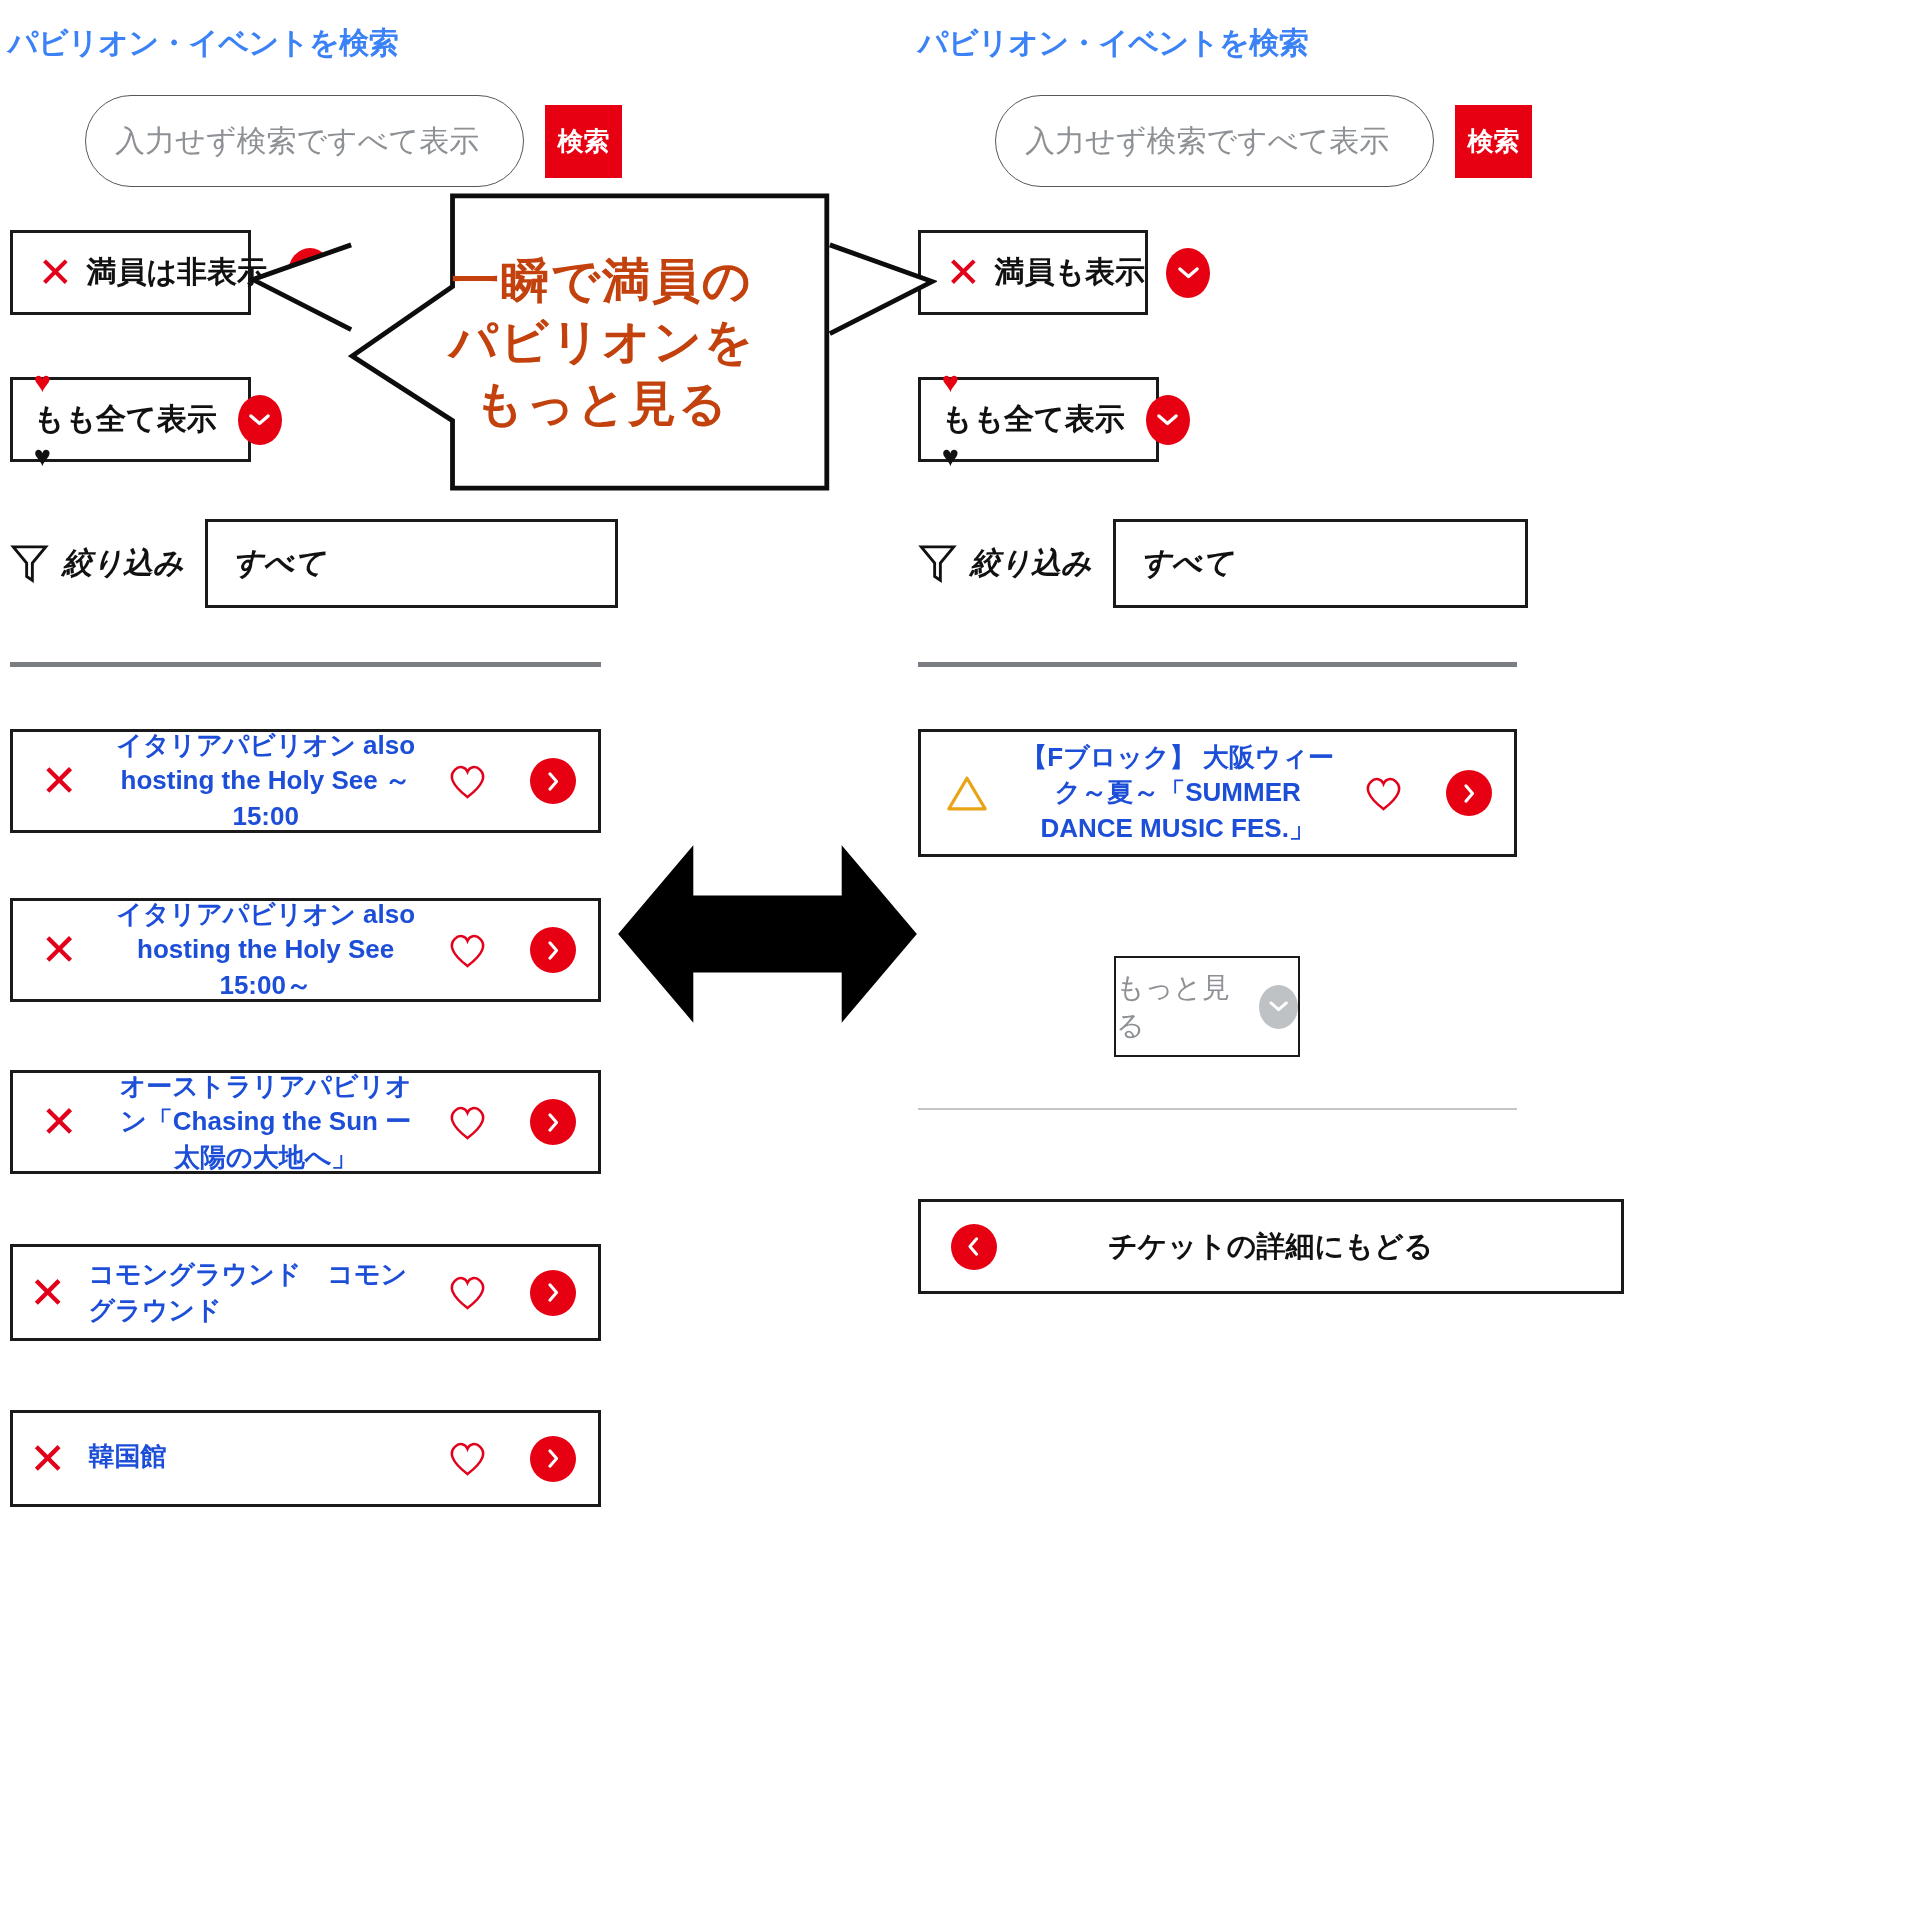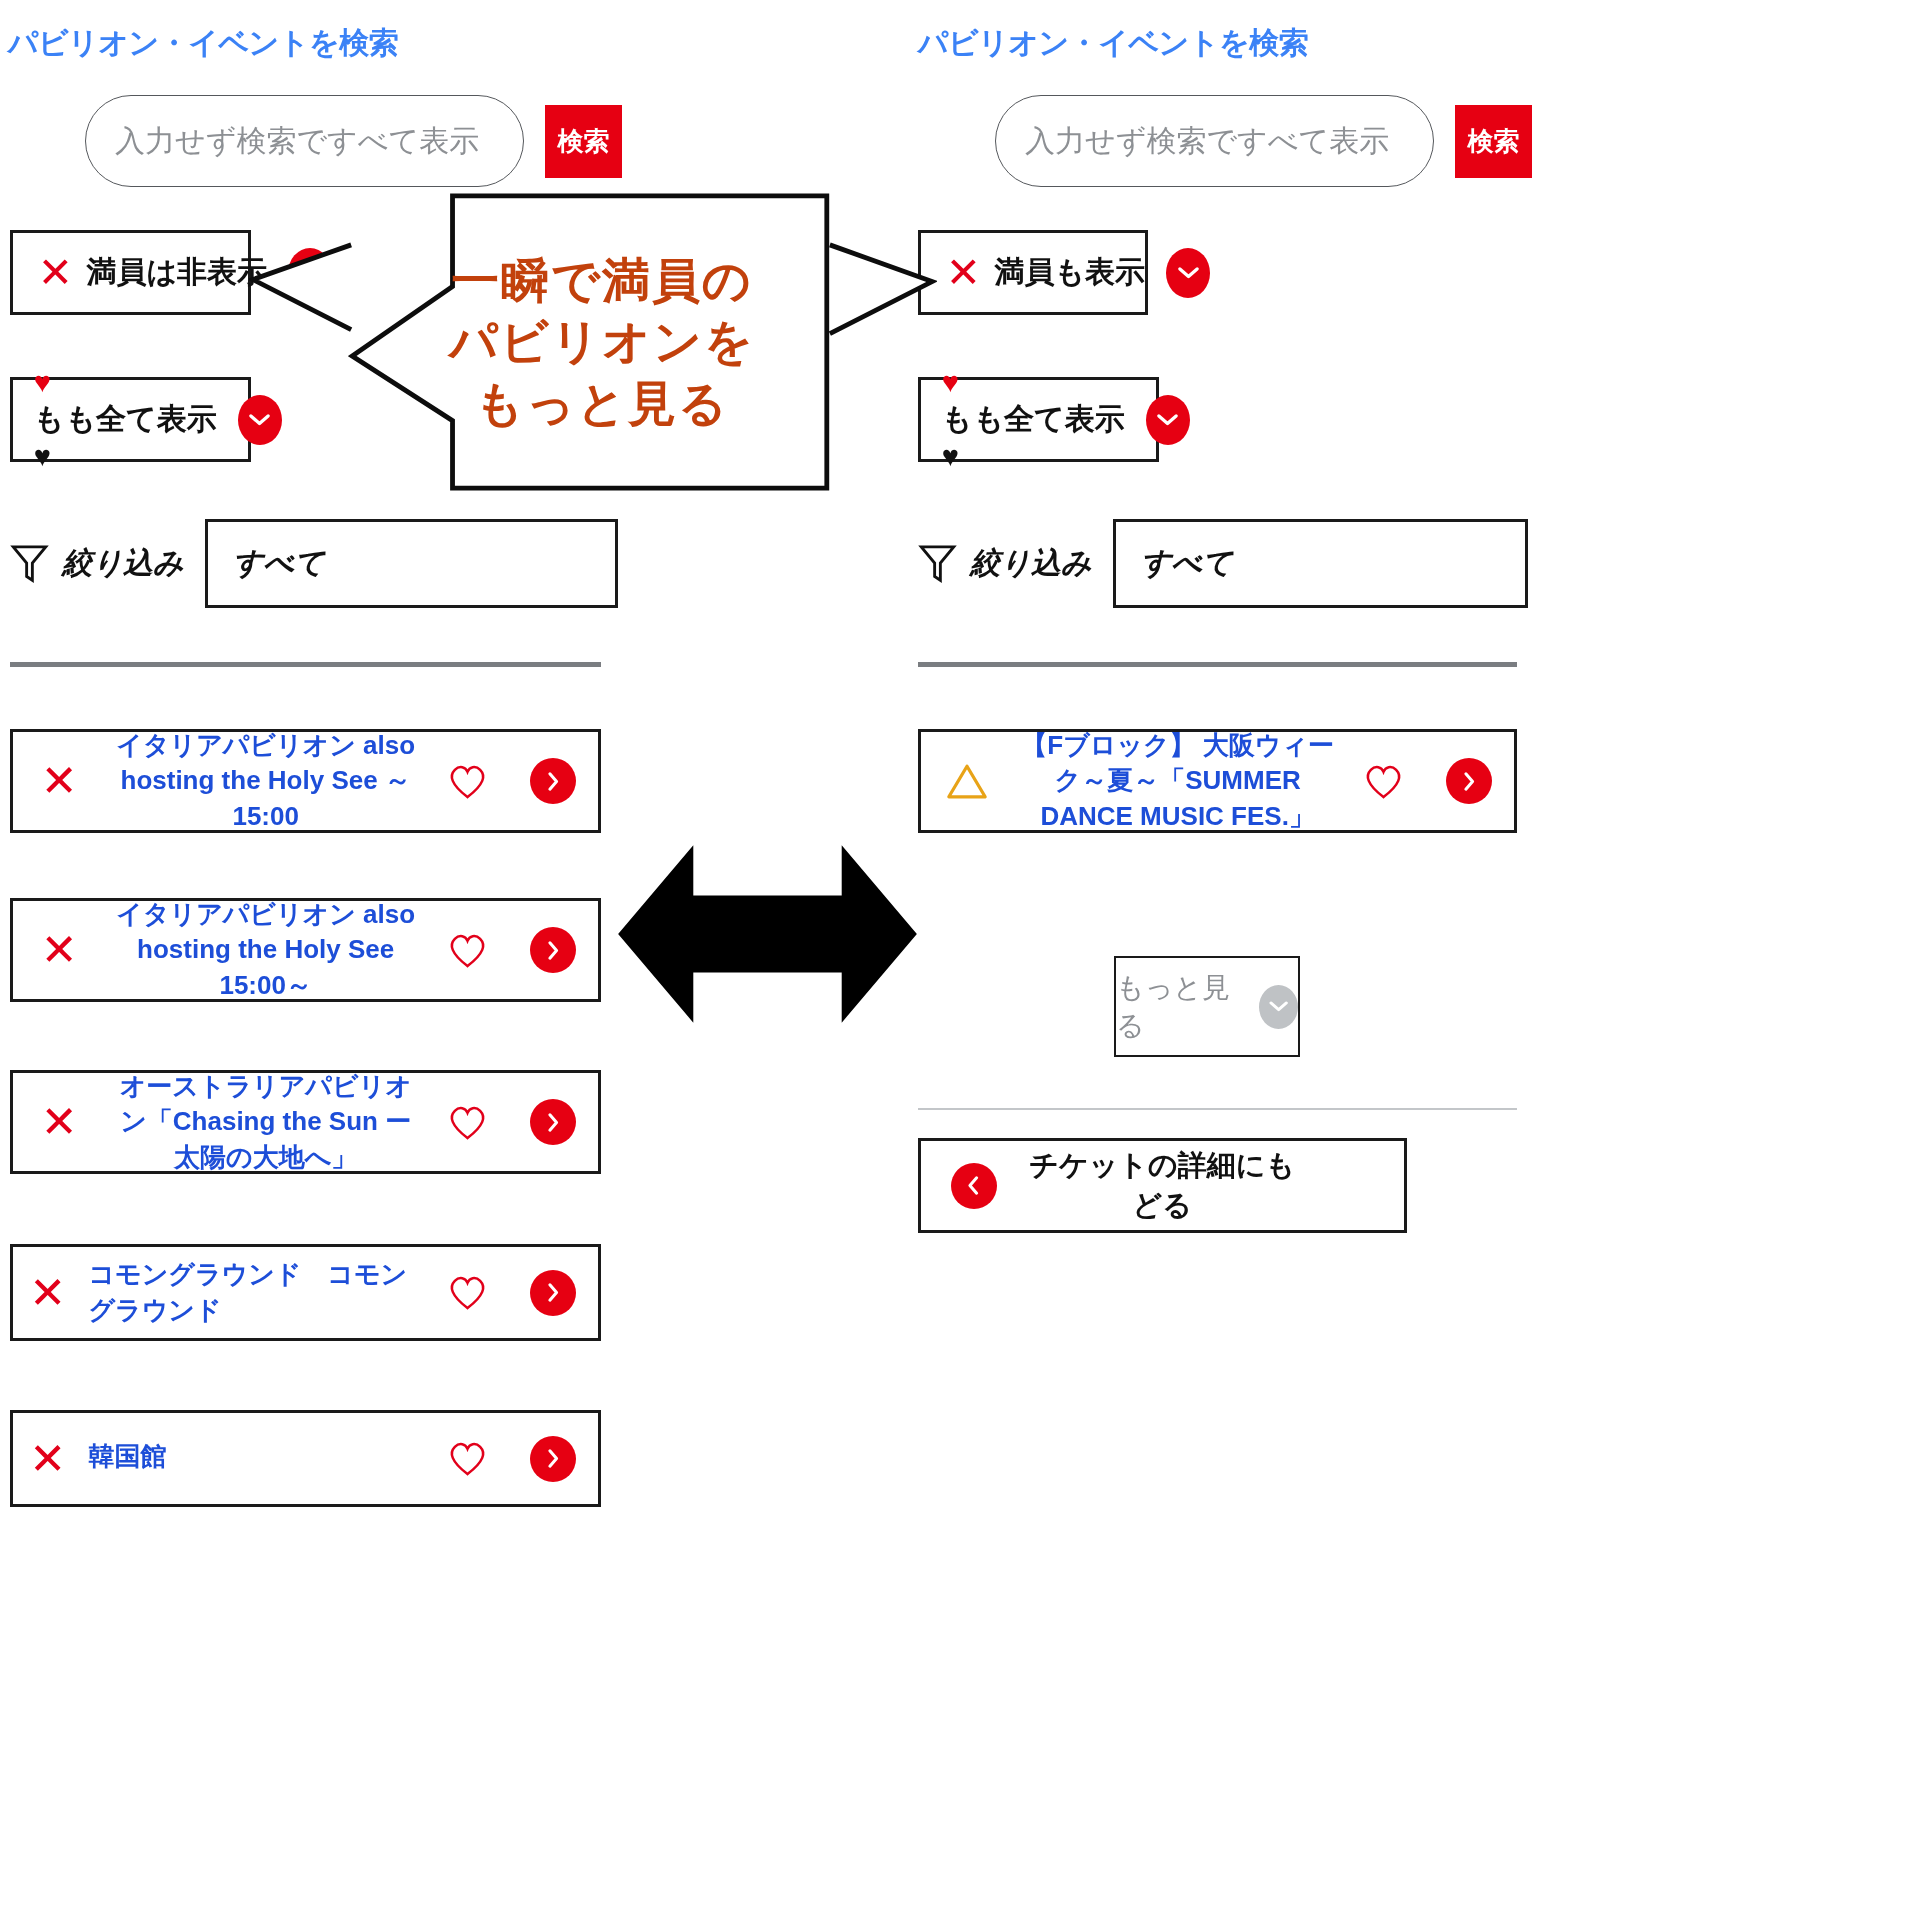--- a/index.html
+++ b/index.html
@@ -315,21 +315,21 @@
         </svg>
     </span>
     <span class="filter-word">絞り込み</span>
     <span class="filter-field" style="width:415px;height:89px;">
       <span>すべて</span>
     </span>
   </div>
 
   <div class="hr" style="left:9.7px;top:662px;width:599px;"></div>
 
-  <div class="card" style="left:9.7px;top:729px;width:599px;height:104px;">
+  <div class="card" style="left:9.7px;top:729px;width:599px;height:128px;">
     <span class="card-status">
       <svg class="status-tri" width="42" height="39" viewBox="0 0 44 40">
           <path d="M22 4 L41 36 H3 Z" fill="none" stroke="#e8a317" stroke-width="3.4" stroke-linejoin="round"></path>
         </svg>
     </span>
     <span class="card-title">【Fブロック】 大阪ウィーク～夏～「SUMMER<br>DANCE MUSIC FES.」</span>
     <span class="card-heart">
       <svg width="41" height="37" viewBox="0 0 42 38">
           <path d="M21 35 C4 22 2 13 8 7 C13 2 19 4 21 9 C23 4 29 2 34 7 C40 13 38 22 21 35 Z" fill="none" stroke="#e2001a" stroke-width="2.6"></path>
         </svg>
@@ -347,21 +347,21 @@
     <span class="lbl">もっと見る</span>
     <span class="chev-grey">
       <svg width="19.3" height="12.6" viewBox="0 0 20 13">
           <path d="M2 3 L10 10 L18 3" stroke="#fff" stroke-width="3" fill="none" stroke-linecap="round" stroke-linejoin="round"></path>
         </svg>
     </span>
   </div>
 
   <div class="hr-thin" style="left:9.7px;top:1108px;width:599px;"></div>
 
-  <div class="back-box" style="left:9.7px;top:1138px;width:489px;height:95px;">
+  <div class="back-box" style="left:9.7px;top:1199px;width:706px;height:95px;">
     <span class="back-icon-wrap">
       <span class="chev-sm">
           <svg width="13.5" height="21" viewBox="0 0 14 22">
             <path d="M10 3 L3 11 L10 19" stroke="#fff" stroke-width="3.2" fill="none" stroke-linecap="round" stroke-linejoin="round"></path>
           </svg>
         </span>
     </span>
     <span class="back-label">チケットの詳細にもどる</span>
   </div>
 </div>

